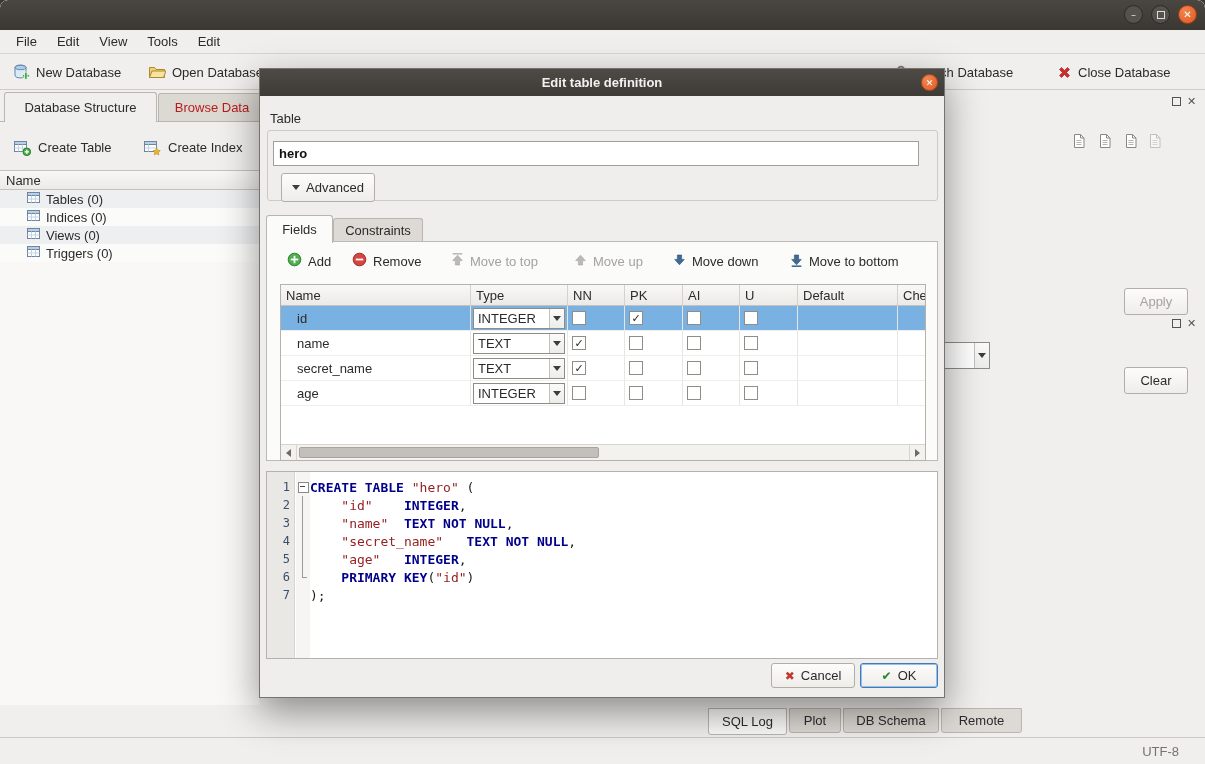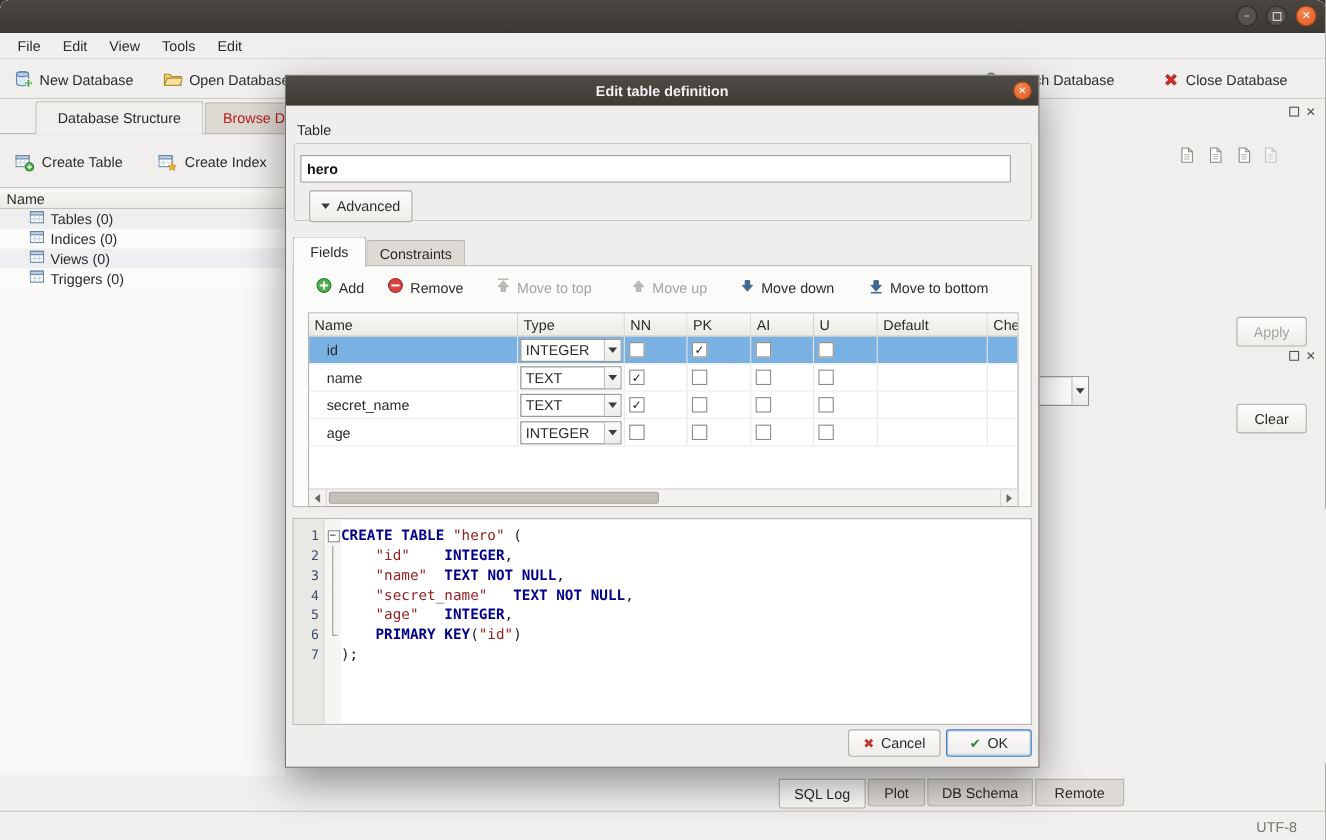--- a/index.html
+++ b/index.html
@@ -16,21 +16,21 @@
 
   
   .menubar{position:absolute;left:0;top:30px;width:1205px;height:24px;background:#f1efed;border-bottom:1px solid #d9d5d0;display:flex;align-items:center;padding-left:6px;}
   .menu-item{padding:3px 10px;}
   .toolbar{position:absolute;left:0;top:54px;width:1205px;height:36px;background:#f1efed;border-bottom:1px solid #cfcbc6;}
   .tb-item{position:absolute;top:4px;height:28px;display:flex;align-items:center;gap:6px;padding:0 6px;}
   .icon-slot{display:inline-flex;align-items:center;justify-content:center;}
 
   
   .main-tabbar{position:absolute;left:0;top:90px;width:1205px;height:31px;}
-  .mtab{position:absolute;display:flex;align-items:center;justify-content:center;border:1px solid #b9b5b0;border-bottom:none;border-radius:3px 3px 0 0;margin-left:28px;}
+  .mtab{position:absolute;display:flex;align-items:center;justify-content:center;border:1px solid #b9b5b0;border-bottom:none;border-radius:3px 3px 0 0;}
   .mtab.active{bottom:-1px;height:30px;background:#f1efed;z-index:5;}
   .mtab:not(.active){bottom:0;height:28px;background:#dcd8d2;color:#b91c1c;}
 
   .dockctl{position:absolute;display:flex;gap:6px;align-items:center;color:#57534e;z-index:1;}
   .dfloat{display:inline-block;width:9px;height:9px;border:1px solid #57534e;}
   .dclose{font-family:"DejaVu Sans",sans-serif;font-size:11px;line-height:11px;}
 
   
   .left-pane{position:absolute;left:0;top:121px;width:259px;height:616px;background:#f1efed;border-top:1px solid #b9b5b0;}
   .create-btn{position:absolute;top:11px;height:28px;display:flex;align-items:center;gap:7px;}

